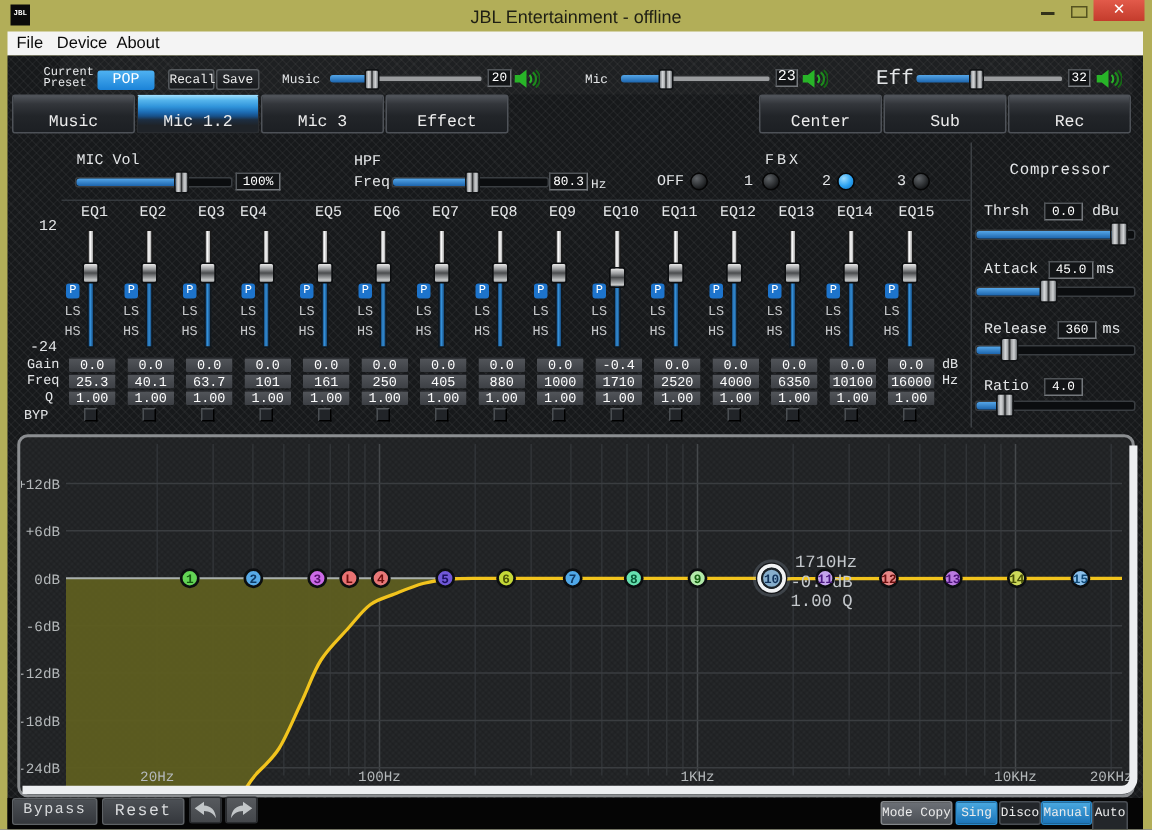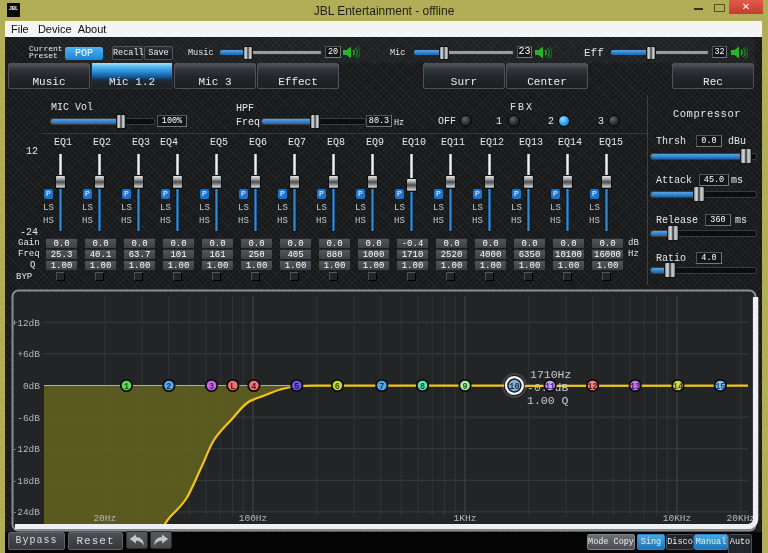--- a/index.html
+++ b/index.html
@@ -61,37 +61,37 @@
 <div class="a" style="left:409px;top:13px;width:100px;height:5px;background:#9a9c9e;border-radius:2px;border:1px solid #2a2c2e"></div>
 <div class="a" style="left:409px;top:13px;width:30px;height:5px;background:linear-gradient(#55a6e8,#1c64ac);border-radius:2px"></div>
 <div class="hh" style="left:434px;top:9px"></div>
 <div class="vbox" style="left:512px;top:9px;width:15px;height:12px;font-size:10px;line-height:10px">23</div>
 <div class="a" style="left:530px;top:9px"><svg width="17" height="13" viewBox="0 0 17 13">
           <polygon points="0,4 3.5,4 8,0.5 8,12.5 3.5,9 0,9" fill="#28b428"></polygon>
           <path d="M10,4 A3.4 3.4 0 0 1 10,9.2" stroke="#28b428" stroke-width="1.4" fill="none"></path>
           <path d="M12.2,2.2 A5.6 5.6 0 0 1 12.2,11" stroke="#1d8a1d" stroke-width="1.4" fill="none"></path>
           <path d="M14.2,0.8 A7.6 7.6 0 0 1 14.2,12.4" stroke="#156815" stroke-width="1.3" fill="none"></path>
         </svg></div>
-<div class="tx" style="left:579px;top:11px;font-size:11px">Eff</div>
+<div class="tx" style="left:579px;top:11px;font-size:14px">Eff</div>
 <div class="a" style="left:606px;top:13px;width:98px;height:5px;background:#9a9c9e;border-radius:2px;border:1px solid #2a2c2e"></div>
 <div class="a" style="left:606px;top:13px;width:40px;height:5px;background:linear-gradient(#55a6e8,#1c64ac);border-radius:2px"></div>
 <div class="hh" style="left:641px;top:9px"></div>
 <div class="vbox" style="left:707px;top:9px;width:15px;height:12px;font-size:8.5px;line-height:10px">32</div>
 <div class="a" style="left:726px;top:9px"><svg width="17" height="13" viewBox="0 0 17 13">
           <polygon points="0,4 3.5,4 8,0.5 8,12.5 3.5,9 0,9" fill="#28b428"></polygon>
           <path d="M10,4 A3.4 3.4 0 0 1 10,9.2" stroke="#28b428" stroke-width="1.4" fill="none"></path>
           <path d="M12.2,2.2 A5.6 5.6 0 0 1 12.2,11" stroke="#1d8a1d" stroke-width="1.4" fill="none"></path>
           <path d="M14.2,0.8 A7.6 7.6 0 0 1 14.2,12.4" stroke="#156815" stroke-width="1.3" fill="none"></path>
         </svg></div>
 <div class="tab" style="left:3px">Music</div>
 <div class="tab tabsel" style="left:86px">Mic 1.2</div>
 <div class="tab" style="left:169px">Mic 3</div>
 <div class="tab" style="left:252px">Effect</div>
-<div class="tab" style="left:418px">Surr</div>
 <div class="tab" style="left:501px">Center</div>
+<div class="tab" style="left:584px">Sub</div>
 <div class="tab" style="left:667px">Rec</div>
 <div class="tx" style="left:46px;top:65px">MIC Vol</div>
 <div class="trk" style="left:45px;top:81px;width:105px;height:7px"></div>
 <div class="a" style="left:46px;top:82px;width:72px;height:5px;background:linear-gradient(#55a6e8,#1c64ac);border-radius:2px"></div>
 <div class="hh" style="left:111px;top:77px;height:15px"></div>
 <div class="vbox" style="left:152px;top:78px;width:30px;height:12px;font-size:8.5px;line-height:10px">100%</div>
 <div class="tx" style="left:231px;top:66px">HPF</div>
 <div class="tx" style="left:231px;top:80px">Freq</div>
 <div class="trk" style="left:256px;top:81px;width:105px;height:7px"></div>
 <div class="a" style="left:257px;top:82px;width:54px;height:5px;background:linear-gradient(#55a6e8,#1c64ac);border-radius:2px"></div>

